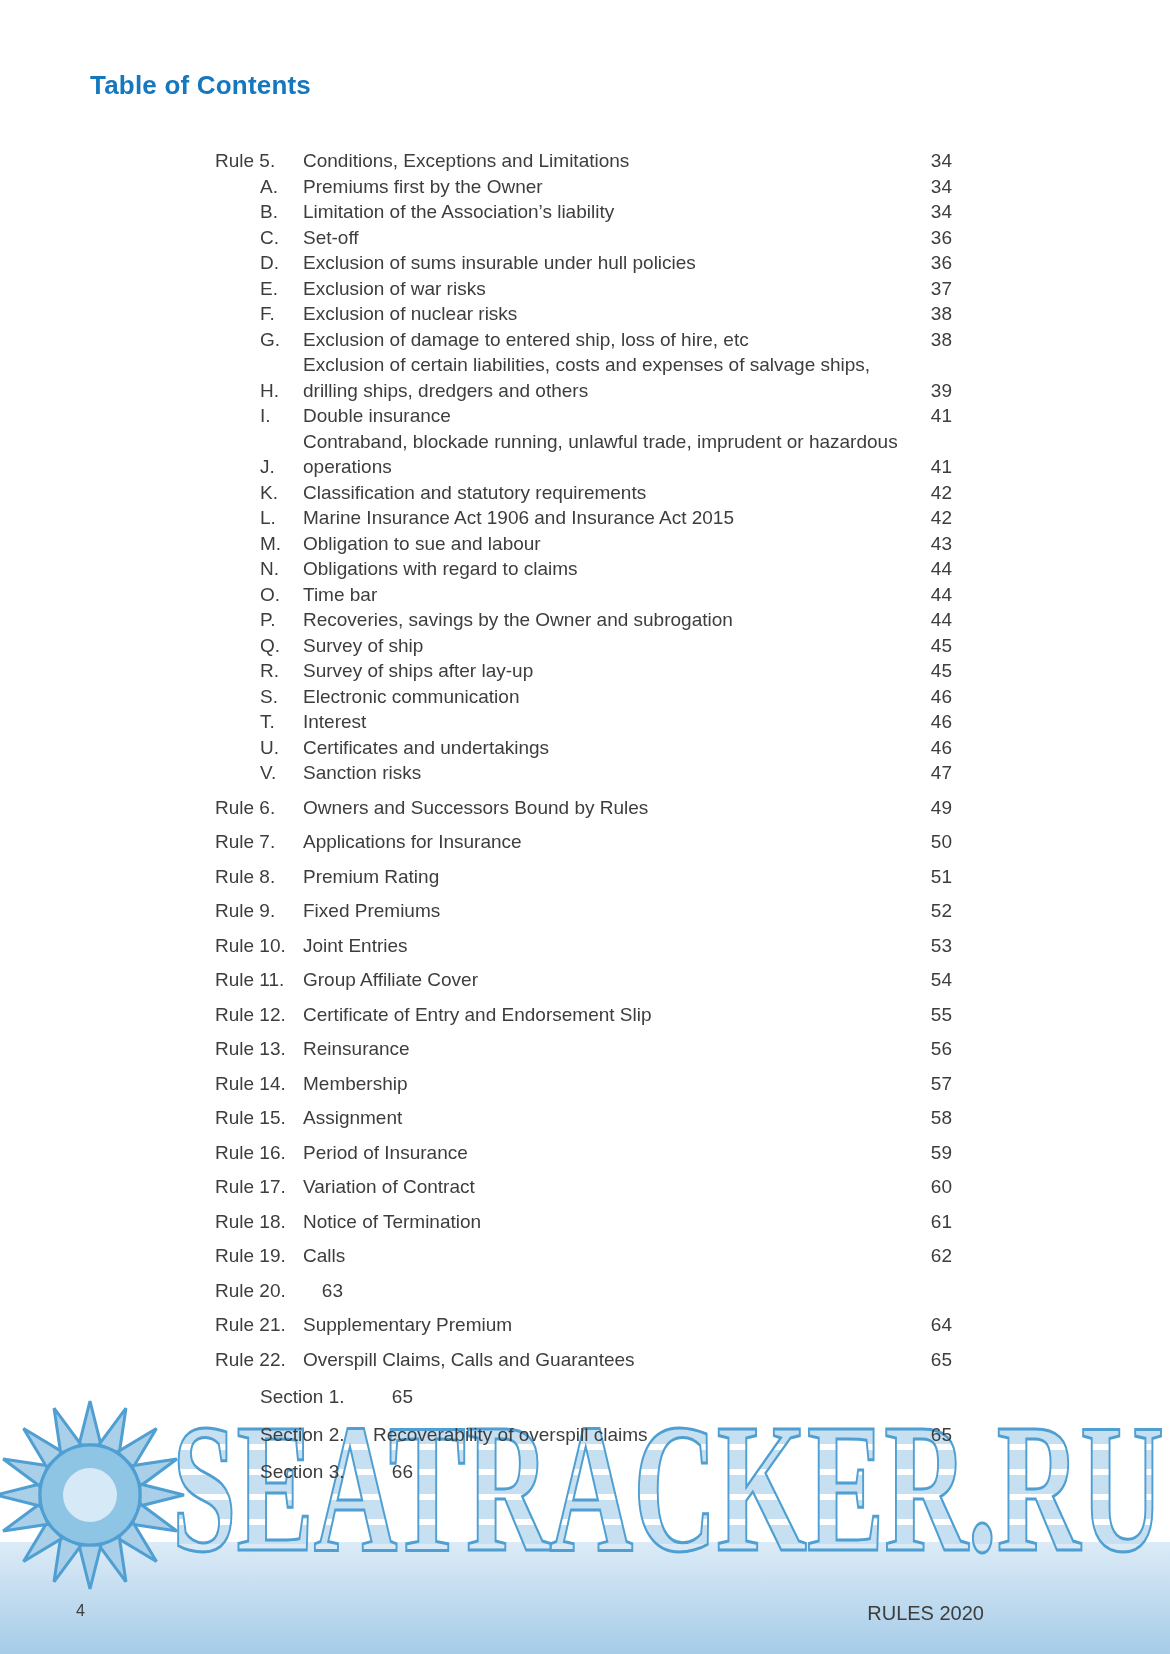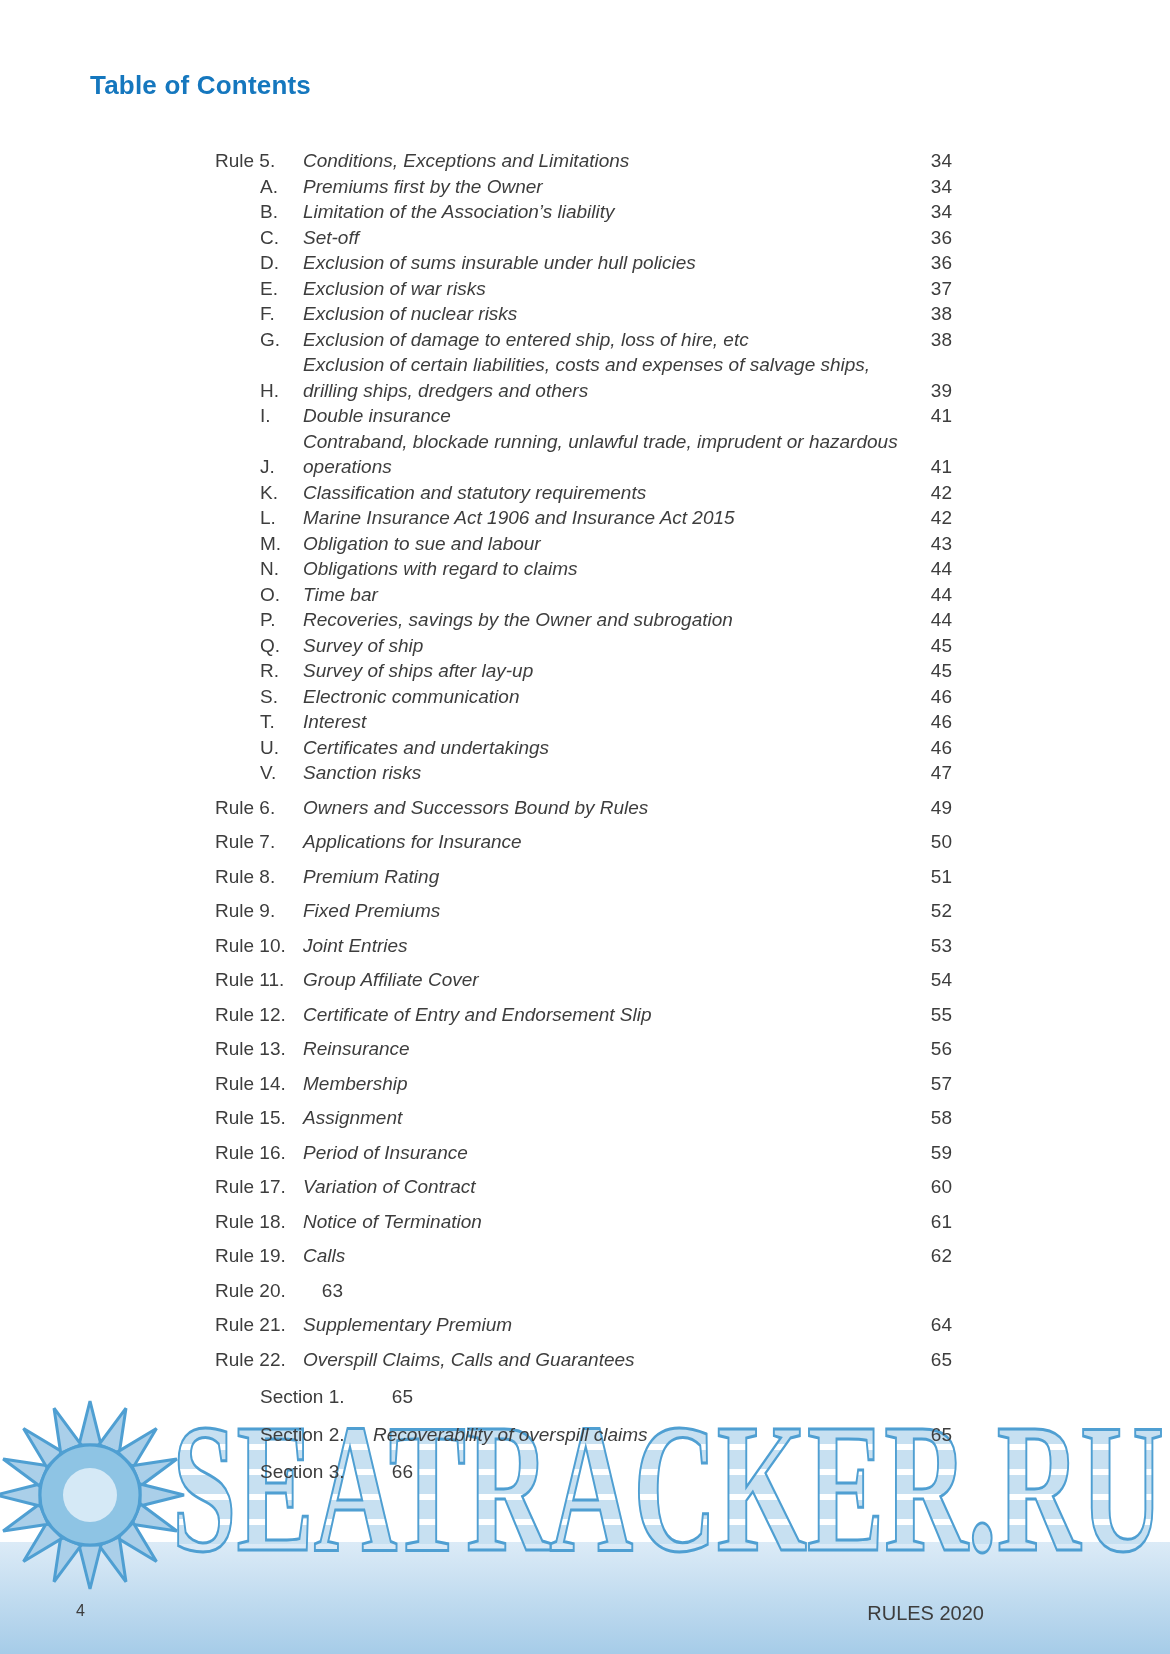--- a/index.html
+++ b/index.html
@@ -17,21 +17,21 @@
     color: var(--title-blue, #1577be);
     letter-spacing: 0.2px;
   }
 
   .toc {
     position: absolute; left: 215px; top: 148px; width: 737px;
     font-size: 19px; line-height: 25.5px; z-index: 3;
   }
   .row { display: flex; align-items: flex-end; }
   .row .lbl { flex: 0 0 88px; }
-  .row .txt { flex: 1 1 auto; padding-right: 8px; font-style: italic; }
+  .row .txt { flex: 1 1 auto; padding-right: 8px; }
   .row .pg  { flex: 0 0 40px; text-align: right; align-self: flex-end; }
   .row.rule { margin-top: 9px; }
   .row.rule:first-child { margin-top: 0; }
   .row.sub { padding-left: 45px; }
   .row.sub .lbl { flex: 0 0 43px; }
   .row.section { padding-left: 45px; margin-top: 12px; }
   .row.section .lbl { flex: 0 0 113px; }
 
   .band {
     position: absolute; left: 0; right: 0; bottom: 0; height: 112px;

